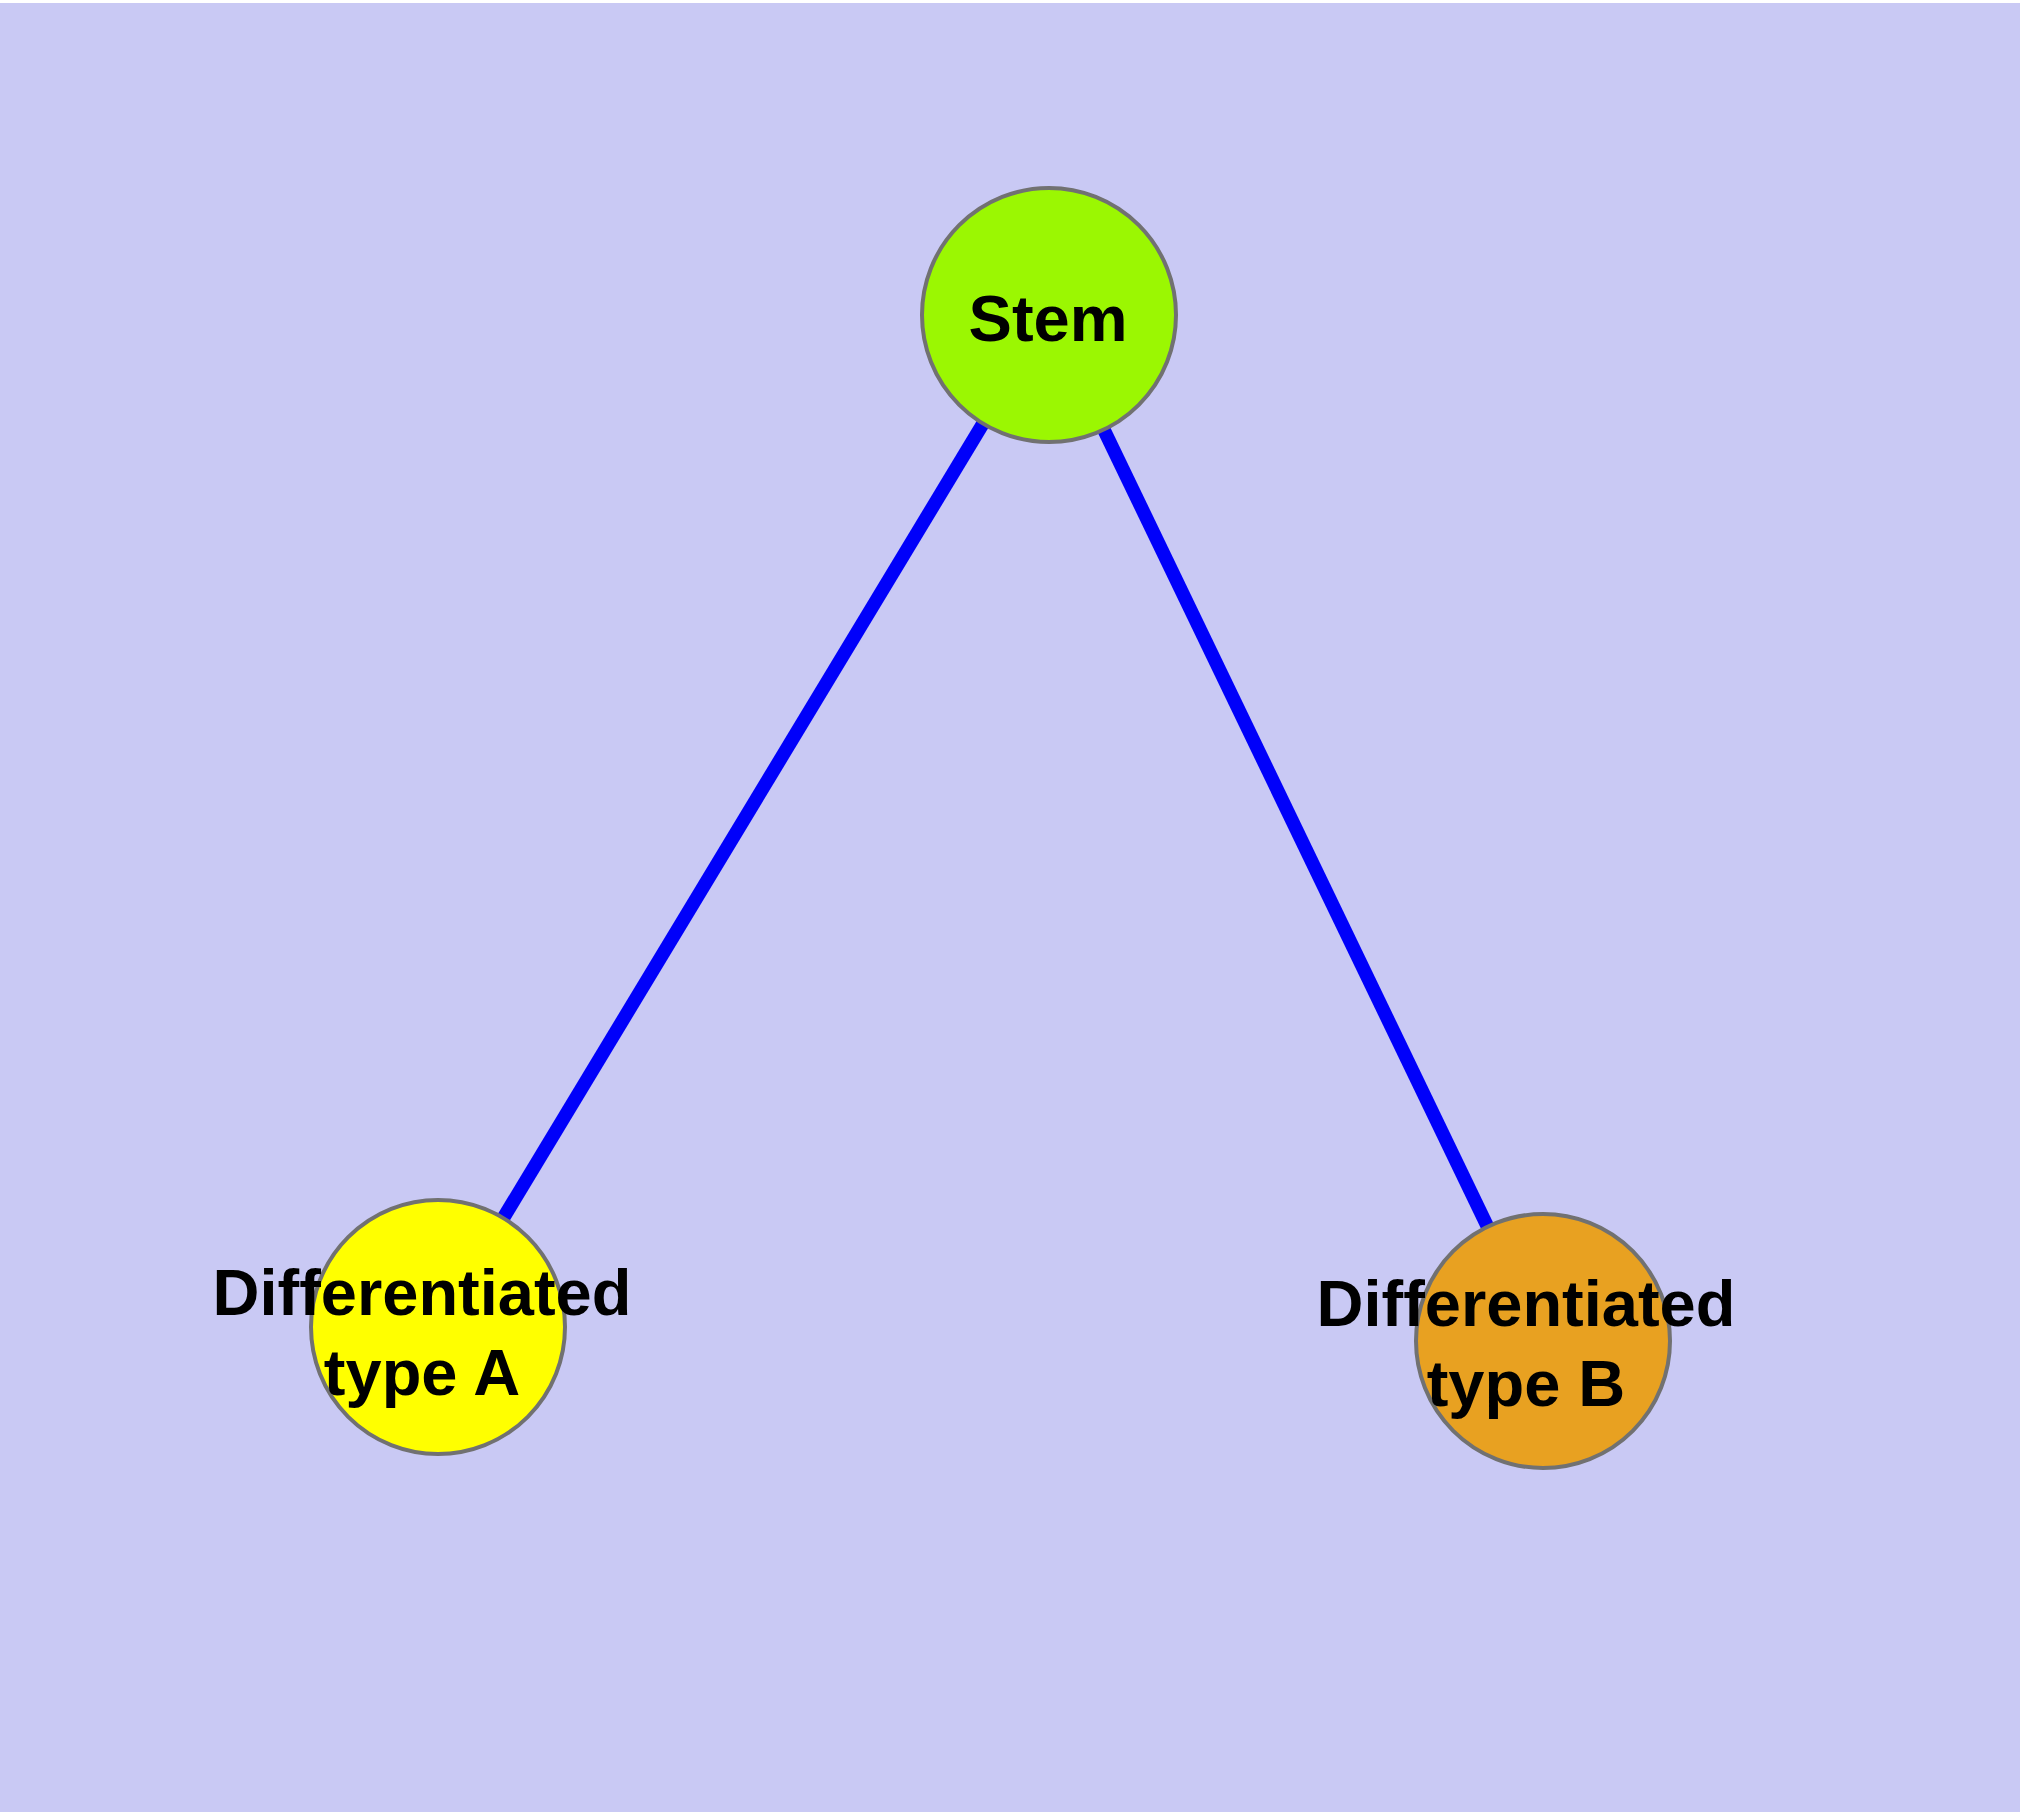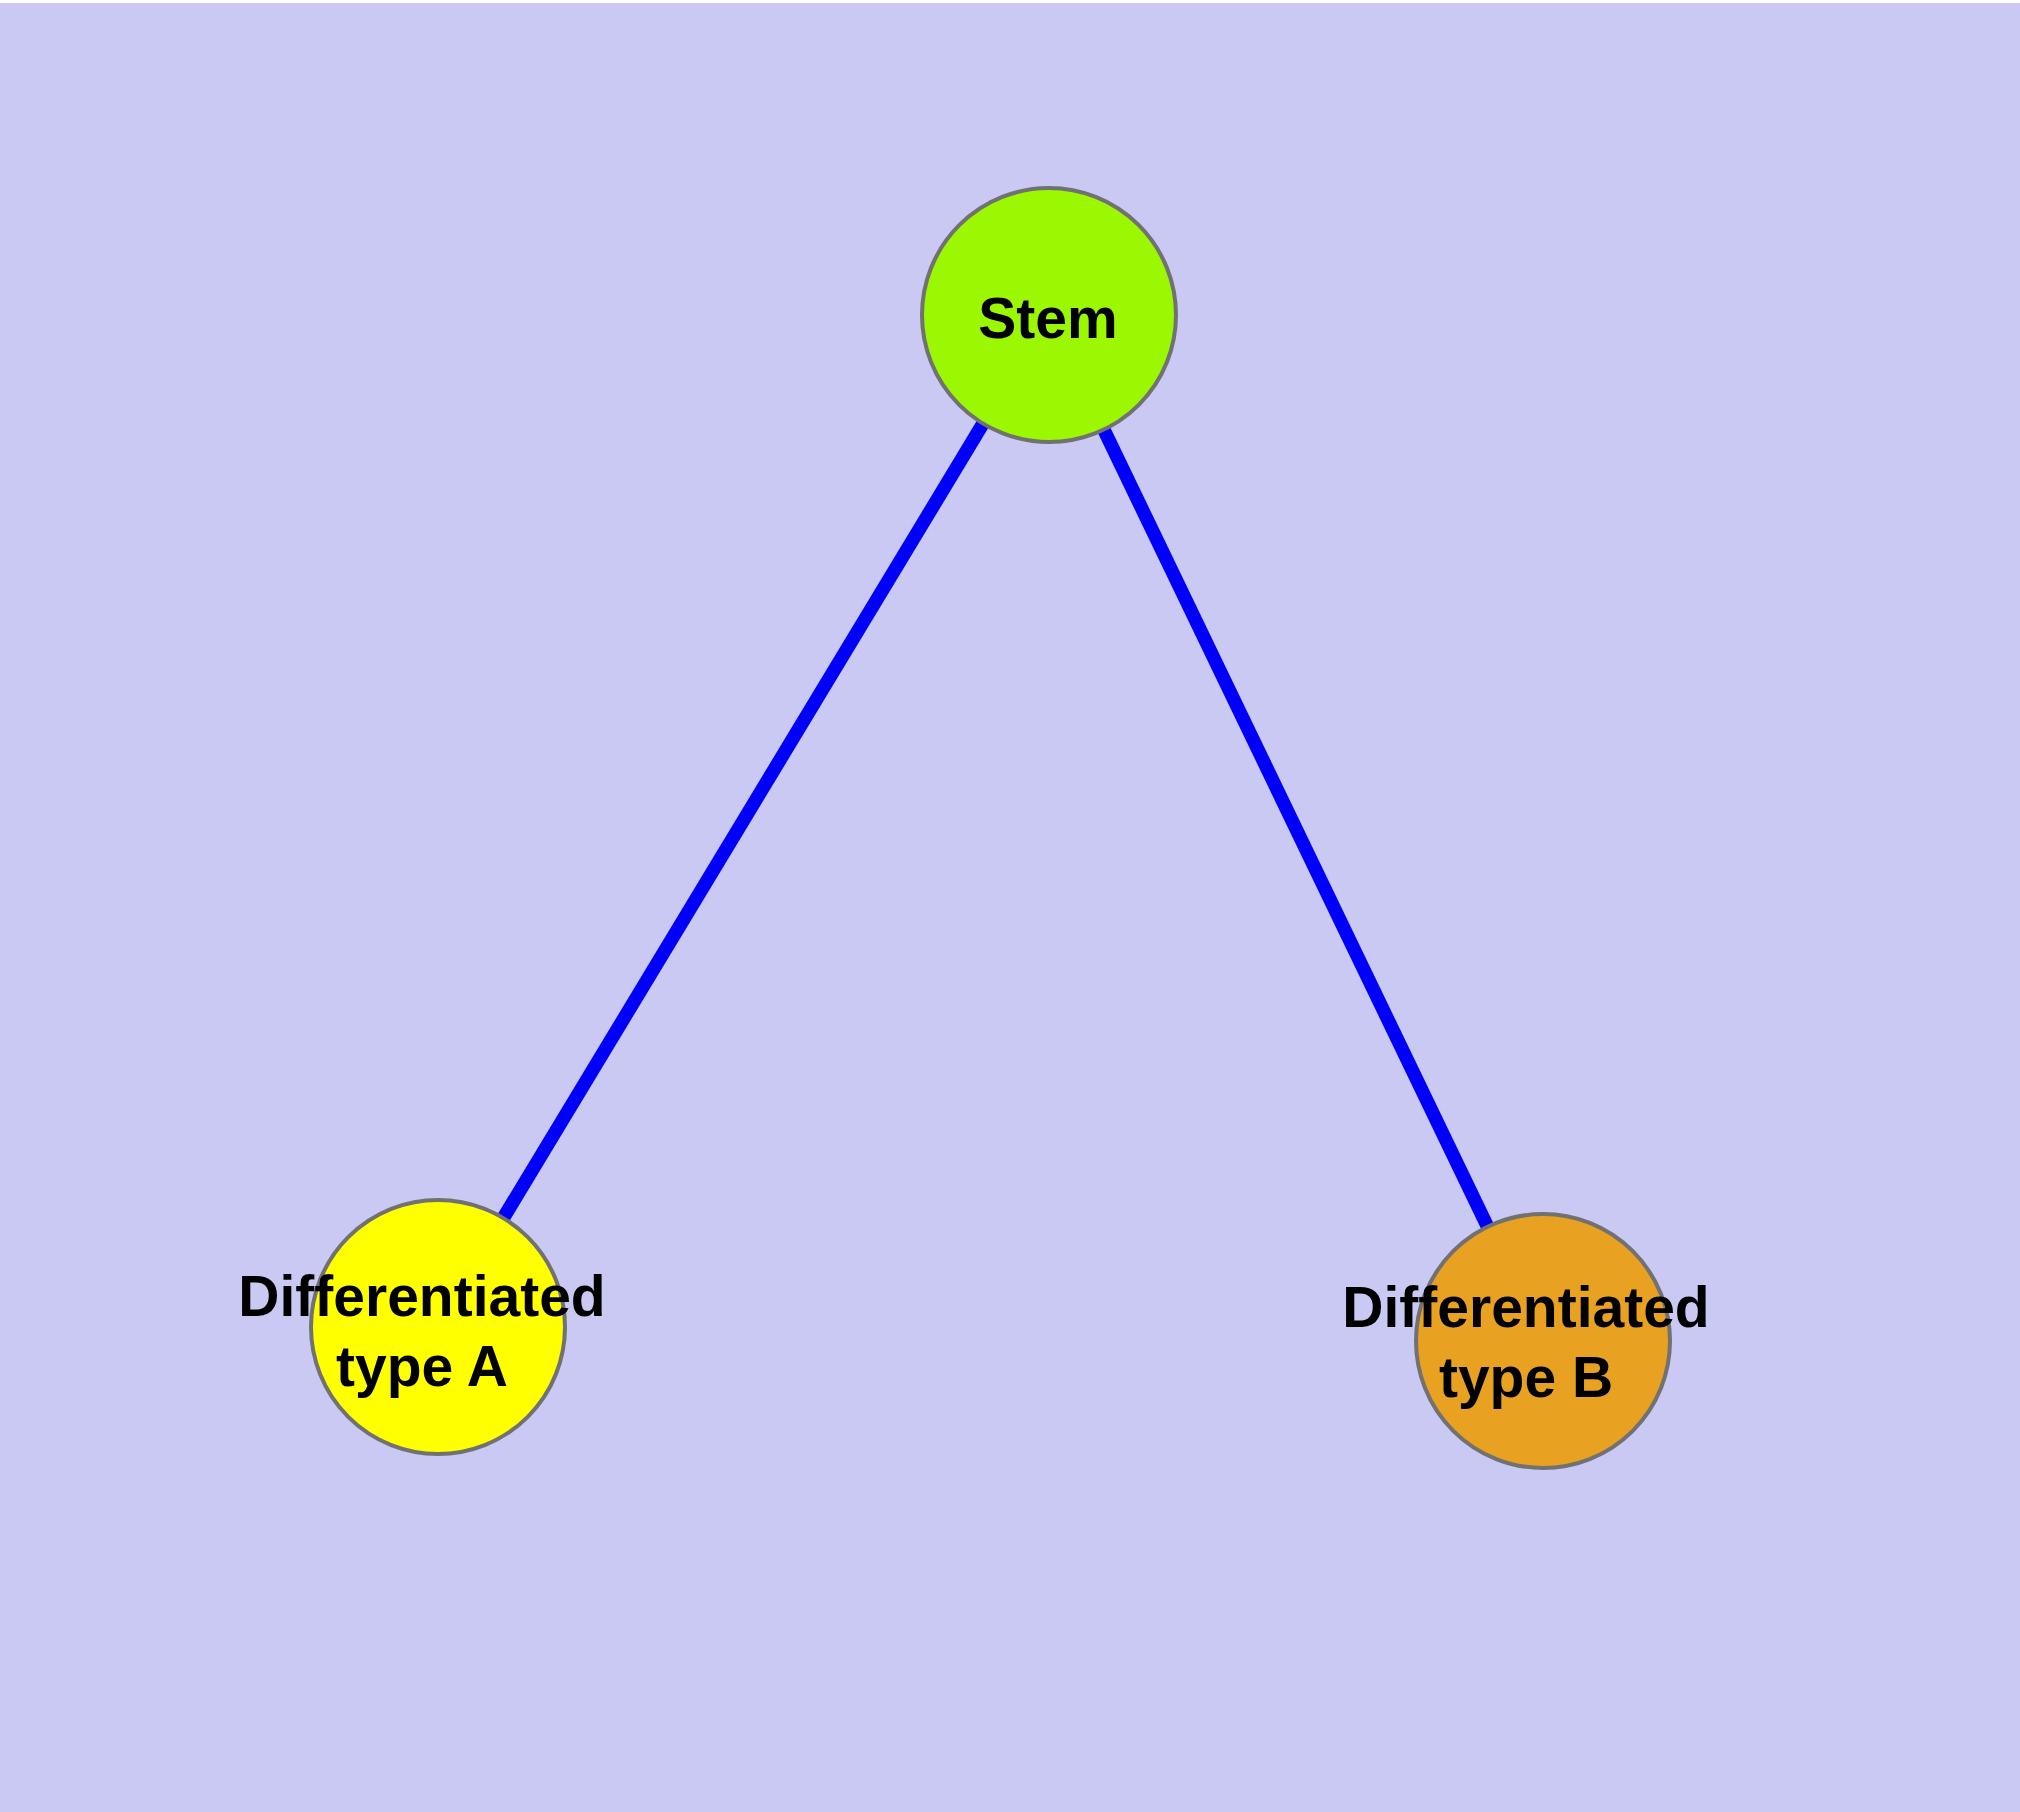--- a/index.html
+++ b/index.html
@@ -41,21 +41,21 @@
     border: 4.2px solid #717171;
     box-sizing: border-box;
   }
   .node-circle.stem   { left: 920px; top: 183px;  }
   .node-circle.type-a { left: 309px;  top: 1195px; }
   .node-circle.type-b { left: 1414px; top: 1209px; }
   .node-label {
     position: absolute;
     transform: translate(-50%, -50%);
     font-weight: bold;
-    font-size: 57px;
+    font-size: 65px;
     line-height: 1.22;
     color: #000000;
     text-align: center;
     white-space: pre-line;
   }
   .node-label.stem   { left: 1048px; top: 316px;  }
   .node-label.type-a { left: 422px;  top: 1329px; }
   .node-label.type-b { left: 1526px; top: 1340px; }
 </style>
 </head>

